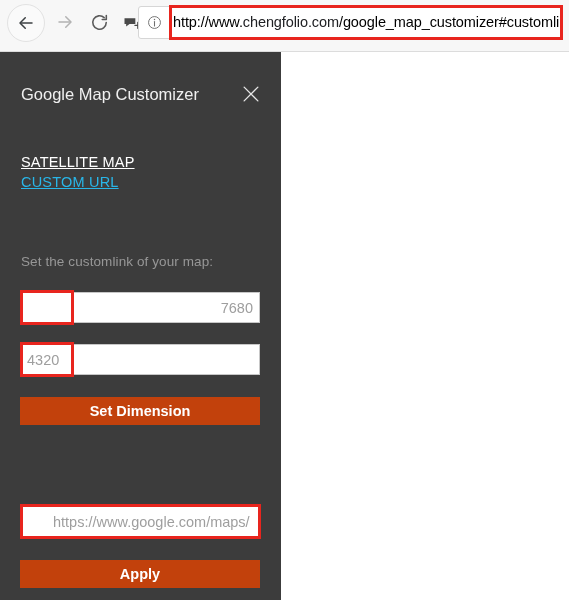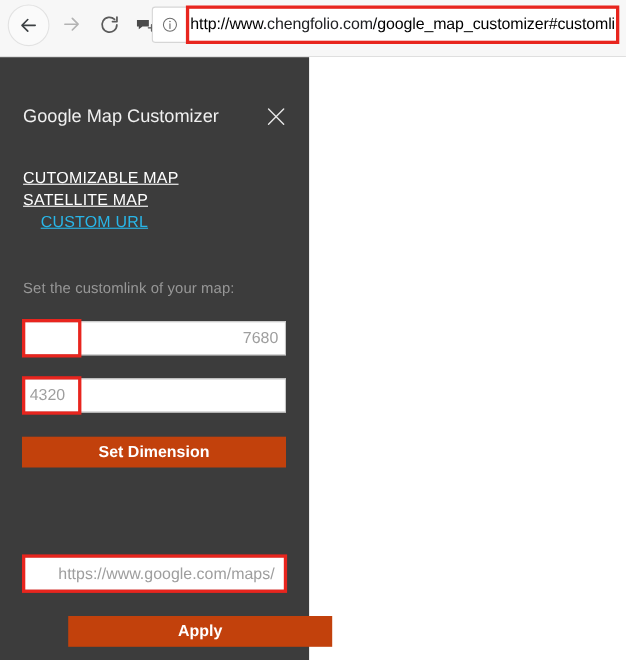--- a/index.html
+++ b/index.html
@@ -124,21 +124,21 @@
   #customizer-panel {
     position: absolute;
     left: 0; top: 0;
     width: 281px;
     height: 548px;
     background: #3c3c3c;
   }
 
   #panel-header {
     position: absolute;
-    left: 0; top: 40px;
+    left: 0; top: 28px;
     width: 281px; height: 40px; padding-left: 16px;
   }
   #panel-title {
     position: absolute;
     left: 21px; top: 0;
     font-size: 16.5px;
     color: #f0f0f0;
     line-height: 28px;
   }
   #close-button {
@@ -156,21 +156,21 @@
     left: 21px; top: 100px;
     width: 240px;
   }
   .nav-link {
     display: block;
     font-size: 14.5px;
     line-height: 20px;
     color: #ffffff;
     letter-spacing: 0.2px;
   }
-  .nav-link.active { color: #29b6e8; margin-left: 16px; }
+  .nav-link.active { color: #29b6e8; }
 
   .field-label {
     position: absolute;
     left: 21px;
     font-size: 13.5px;
     color: #979797;
     letter-spacing: 0.1px;
   }
   #dimension-label { top: 202px; }
   #url-label { top: 416px; }
@@ -203,21 +203,21 @@
     background: #c2410c;
     border: none;
     color: #ffffff;
     font-family: "Liberation Sans", sans-serif;
     font-size: 14.5px;
     font-weight: bold;
     cursor: pointer;
     padding: 0;
   }
   #set-dimension-button { top: 345px; }
-  #apply-button { top: 508px; margin-left: 42px; }
+  #apply-button { top: 508px; }
 
   
   .annotation-box {
     position: absolute;
     border: 3px solid #e8251e;
     box-sizing: border-box;
     pointer-events: none;
   }
   #width-annotation  { left: 20px; top: 238px; width: 54px; height: 35px; }
   #height-annotation { left: 20px; top: 290px; width: 54px; height: 35px; }
@@ -281,21 +281,20 @@
     <div id="panel-header">
       <div id="panel-title">Google Map Customizer</div>
       <div id="close-button">
         <svg width="22" height="22" viewBox="0 0 24 24">
           <path d="M4.5 4.5l15 15M19.5 4.5l-15 15" stroke="#e6e6e6" stroke-width="1.4" stroke-linecap="round"></path>
         </svg>
       </div>
     </div>
 
     <div id="panel-nav">
-      <a class="nav-link" href="#">CUTOMIZABLE MAP</a>
       <a class="nav-link" href="#">SATELLITE MAP</a>
       <a class="nav-link active" href="#">CUSTOM URL</a>
     </div>
 
     <div class="field-label" id="dimension-label">Set the customlink of your map:</div>
 
     <input class="text-input" id="width-input" type="text" placeholder="7680" style="">
     <div class="annotation-box" id="width-annotation"></div>
 
     <input class="text-input" id="height-input" type="text" placeholder="4320" style="">

